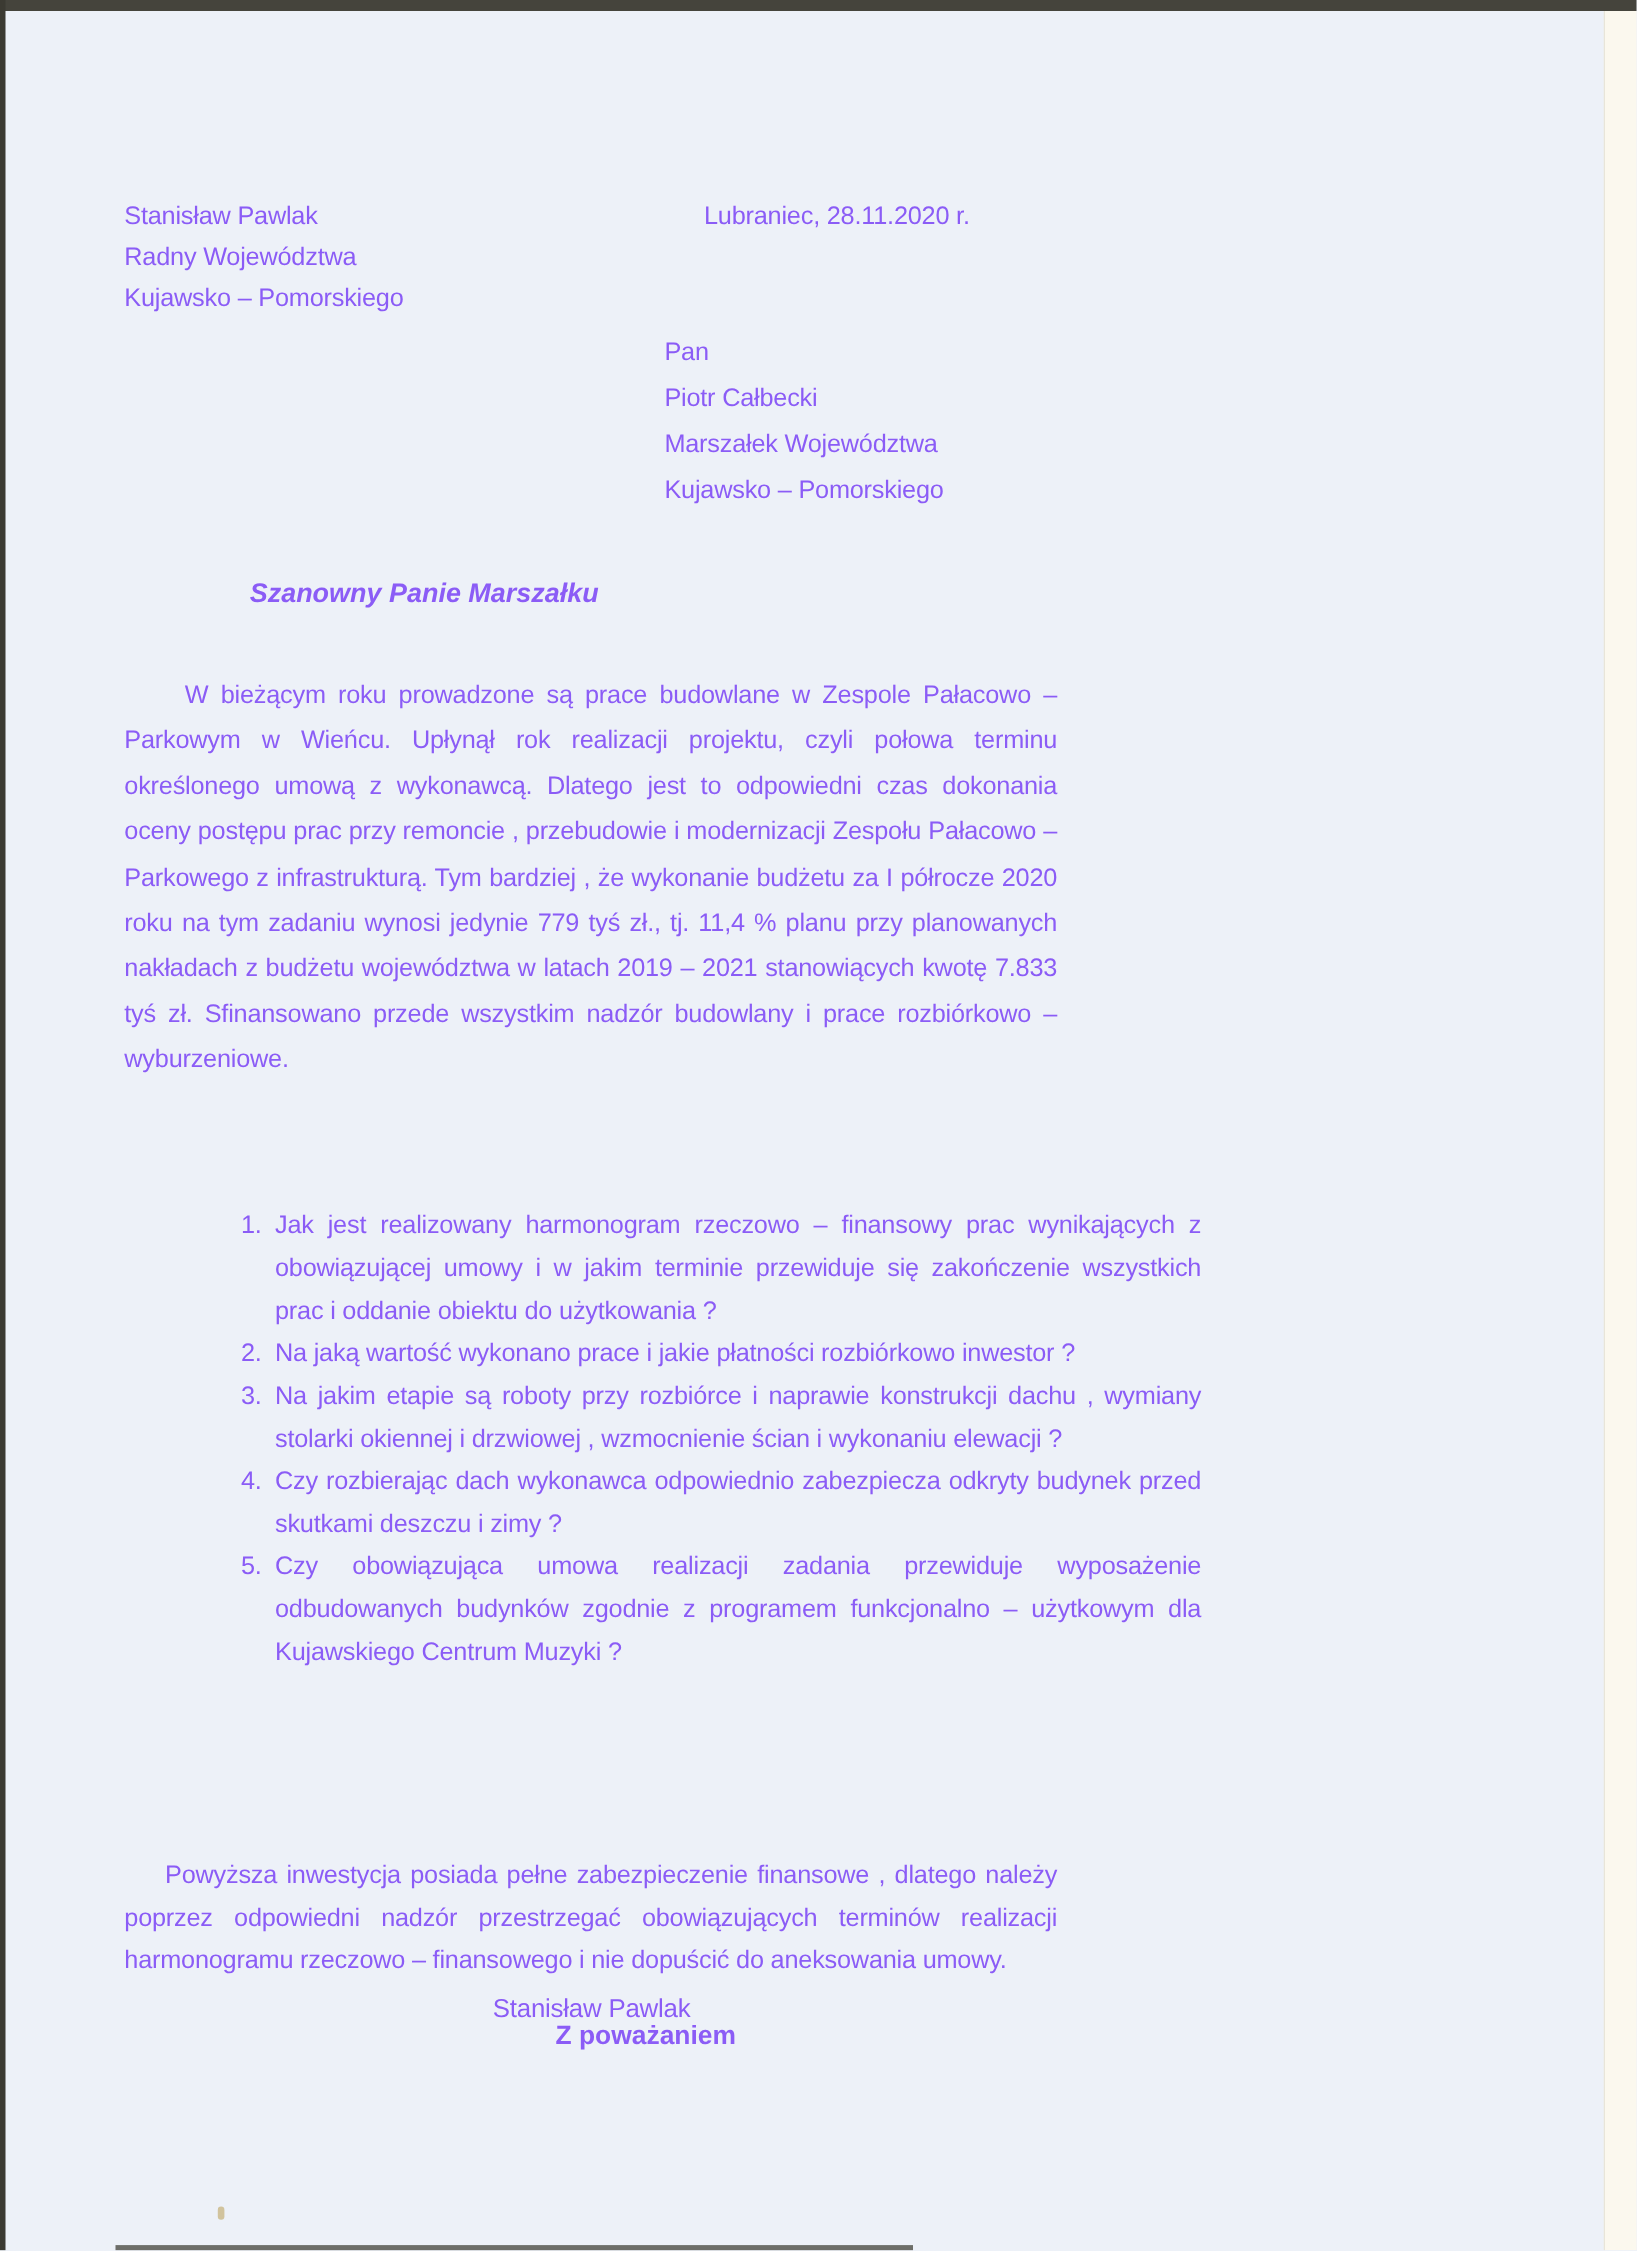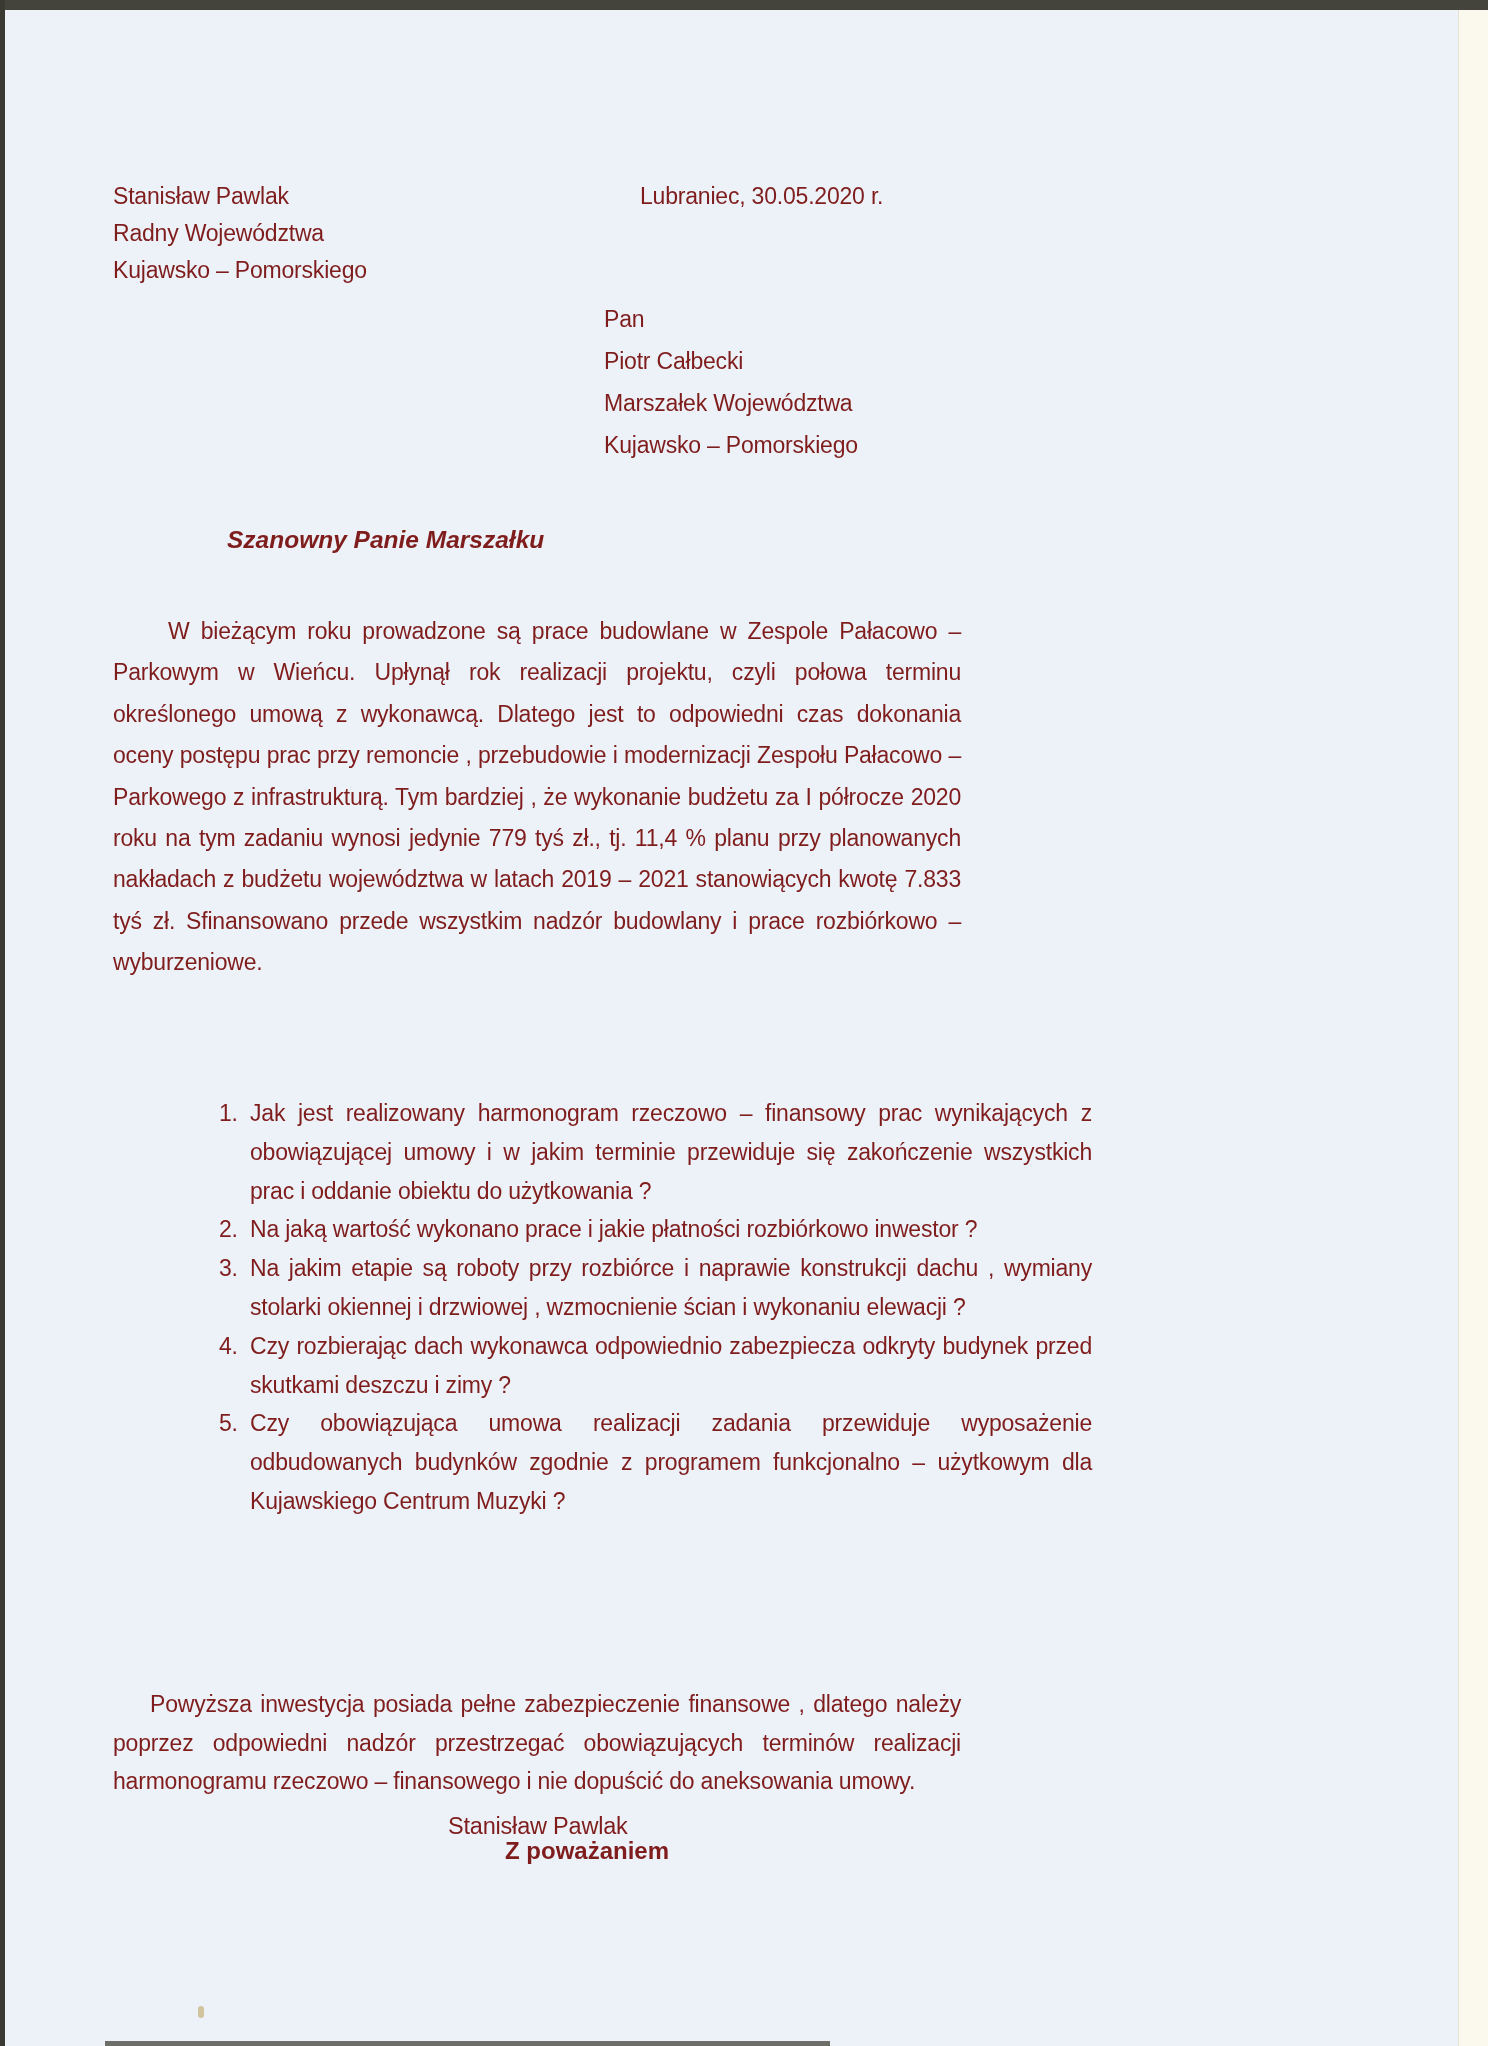--- a/index.html
+++ b/index.html
@@ -7,21 +7,21 @@
     padding: 0;
     background: #edf1f8;
   }
   .scan {
     position: relative;
     width: 1488px;
     height: 2046px;
     background: #edf1f8;
     overflow: hidden;
     font-family: "Liberation Sans", "DejaVu Sans", sans-serif;
-    color: #7f1d1d;
+    color: #8b5cf6;
     letter-spacing: -0.2px;
   }
   
   .edge-top {
     position: absolute; left: 0; top: 0;
     width: 1488px; height: 10px;
     background: #45443c;
   }
   .edge-left {
     position: absolute; left: 0; top: 0;
@@ -85,21 +85,21 @@
   <div class="edge-bottom"></div>
   <div class="edge-right-strip"></div>
   <div class="speck"></div>
 
   <div class="block sender">
     <span class="line">Stanisław Pawlak</span>
     <span class="line">Radny Województwa</span>
     <span class="line">Kujawsko – Pomorskiego</span>
   </div>
 
-  <div class="block date">Lubraniec, 30.05.2020 r.</div>
+  <div class="block date">Lubraniec, 28.11.2020 r.</div>
 
   <div class="block recipient">
     <span class="line">Pan</span>
     <span class="line">Piotr Całbecki</span>
     <span class="line">Marszałek Województwa</span>
     <span class="line">Kujawsko – Pomorskiego</span>
   </div>
 
   <div class="block salutation">Szanowny Panie Marszałku</div>
 

